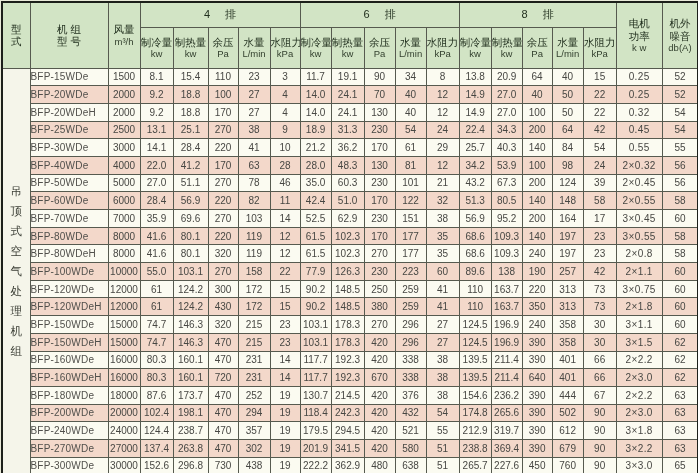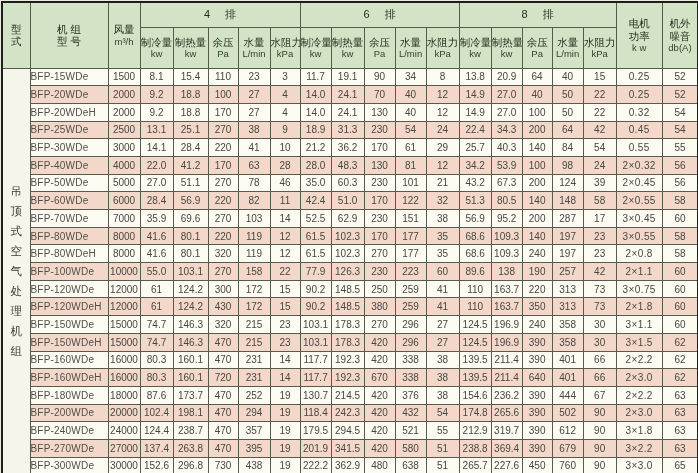--- a/index.html
+++ b/index.html
@@ -356,21 +356,21 @@
           <td>103</td>
           <td>14</td>
           <td>52.5</td>
           <td>62.9</td>
           <td>230</td>
           <td>151</td>
           <td>38</td>
           <td>56.9</td>
           <td>95.2</td>
           <td>200</td>
-          <td>287</td>
+          <td>164</td>
           <td>17</td>
           <td class="power-cell">3×0.45</td>
           <td>60</td>
         </tr>
         <tr>
           <td class="model">BFP-80WDe</td>
           <td>8000</td>
           <td>41.6</td>
           <td>80.1</td>
           <td>220</td>
@@ -619,21 +619,21 @@
           <td>90</td>
           <td class="power-cell">3×1.8</td>
           <td>63</td>
         </tr>
         <tr>
           <td class="model">BFP-270WDe</td>
           <td>27000</td>
           <td>137.4</td>
           <td>263.8</td>
           <td>470</td>
-          <td>395</td>
+          <td>302</td>
           <td>19</td>
           <td>201.9</td>
           <td>341.5</td>
           <td>420</td>
           <td>580</td>
           <td>51</td>
           <td>238.8</td>
           <td>369.4</td>
           <td>390</td>
           <td>679</td>

